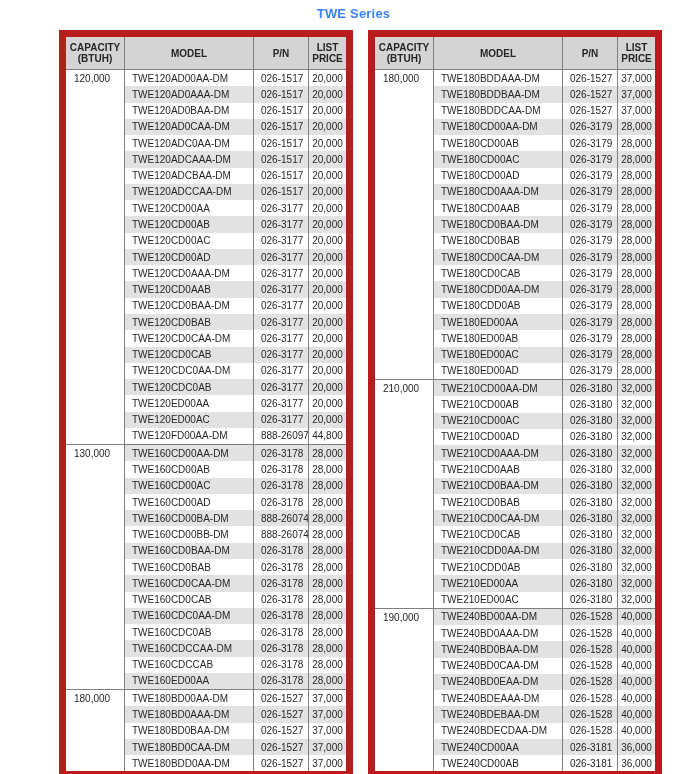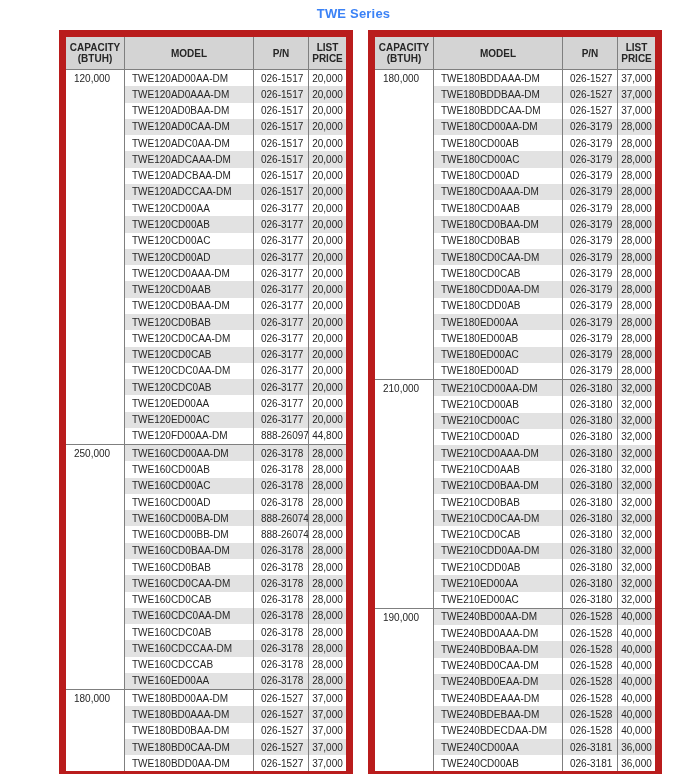--- a/index.html
+++ b/index.html
@@ -174,21 +174,21 @@
             <td class="model">TWE120ED00AC</td>
             <td class="pn">026-3177</td>
             <td class="price">20,000</td>
           </tr>
           <tr class="odd">
             <td class="model">TWE120FD00AA-DM</td>
             <td class="pn">888-260975</td>
             <td class="price">44,800</td>
           </tr>
           <tr class="even group-start">
-            <td class="cap" rowspan="15">250,000</td>
+            <td class="cap" rowspan="15">130,000</td>
             <td class="model">TWE160CD00AA-DM</td>
             <td class="pn">026-3178</td>
             <td class="price">28,000</td>
           </tr>
           <tr class="odd">
             <td class="model">TWE160CD00AB</td>
             <td class="pn">026-3178</td>
             <td class="price">28,000</td>
           </tr>
           <tr class="even">

